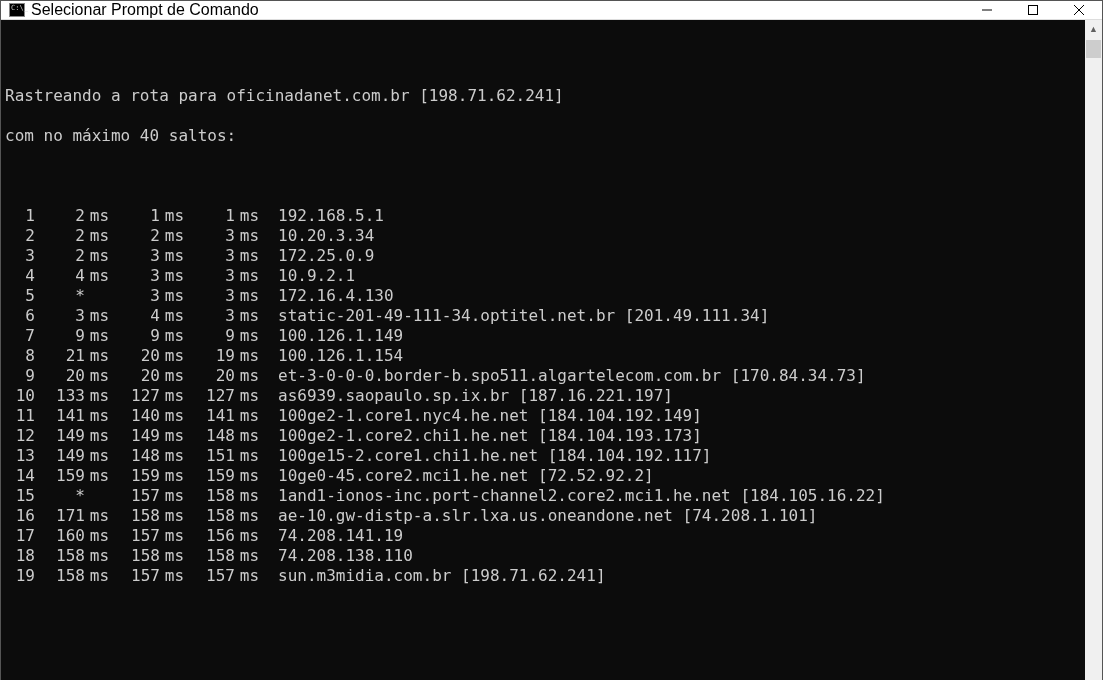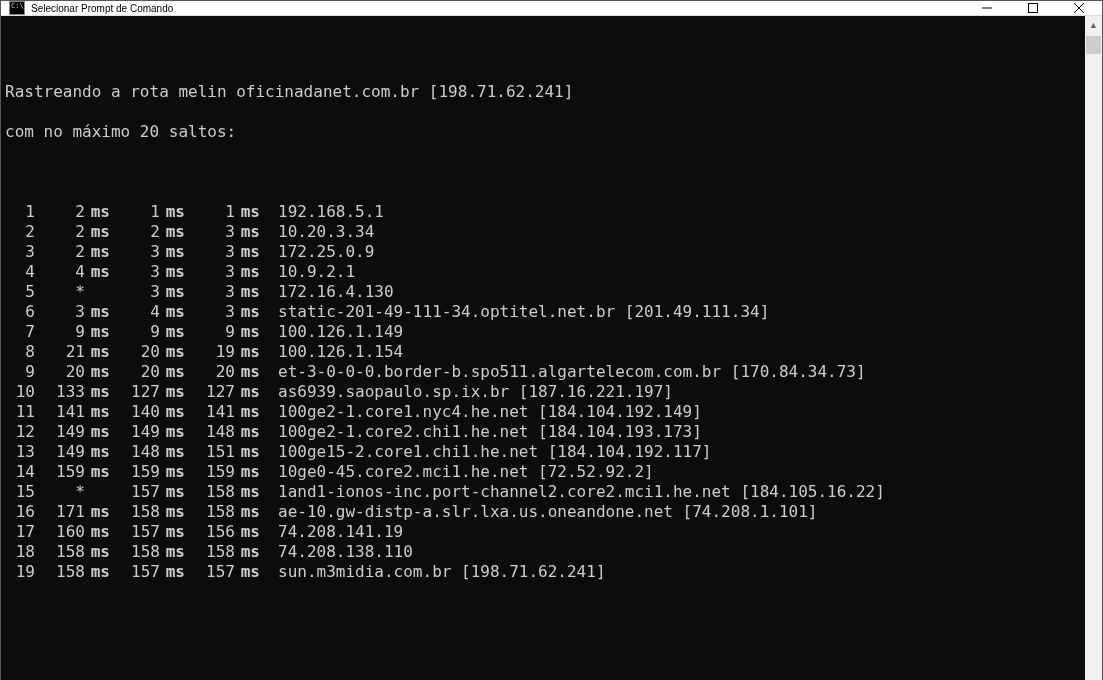--- a/index.html
+++ b/index.html
@@ -1,37 +1,37 @@
 <!DOCTYPE html>
 <html><head>
 <meta charset="utf-8">
 <style>
   * { margin: 0; padding: 0; box-sizing: border-box; }
   html, body { width: 1103px; height: 680px; font-family: "Segoe UI", Tahoma, sans-serif; background: #fff; overflow: hidden; }
   .window { width: 1103px; height: 680px; border: 1px solid #555; display: flex; flex-direction: column; background: #fff; }
   .titlebar { height: 30px; background: #fff; display: flex; align-items: center; border-bottom: 1px solid #ddd; }
   .titlebar .cmd-icon { width: 16px; height: 14px; margin-left: 8px; margin-right: 6px; background: #000; border: 1px solid #888; position: relative; }
   .titlebar .cmd-icon::before { content: "C:\\_"; color: #c0c0c0; font-size: 7px; position: absolute; top: 1px; left: 1px; font-family: Consolas, monospace; line-height: 7px; }
-  .titlebar .title { font-size: 10px; color: #000; flex: 1; }
+  .titlebar .title { font-size: 16px; color: #000; flex: 1; }
   .titlebar .controls { display: flex; height: 100%; }
   .titlebar .ctrl { width: 46px; display: flex; align-items: center; justify-content: center; color: #000; font-size: 13px; }
   .titlebar .ctrl.close { width: 46px; }
   .titlebar .ctrl svg { width: 10px; height: 10px; stroke: #000; fill: none; }
   .titlebar .ctrl.close svg { width: 10px; height: 10px; }
   .body-area { flex: 1; display: flex; background: #000; }
   .terminal { flex: 1; background: #0c0c0c; color: #cccccc; font-family: Consolas, "Lucida Console", monospace; font-size: 16px; line-height: 20px; padding: 6px 4px 4px 4px; white-space: pre; overflow: hidden; position: relative; }
   .scrollbar { width: 17px; background: #f0f0f0; position: relative; }
   .scroll-thumb { position: absolute; top: 20px; left: 1px; width: 15px; height: 18px; background: #cdcdcd; }
   .scroll-arrow { position: absolute; left: 0; width: 17px; height: 17px; display: flex; align-items: center; justify-content: center; color: #606060; font-size: 9px; }
   .scroll-arrow.up { top: 0; }
   .hop-row { display: flex; }
   .col-num { width: 30px; text-align: right; }
   .col-t { width: 75px; text-align: right; }
   .col-t .num { display: inline-block; min-width: 40px; text-align: right; }
-  .col-t .unit { display: inline-block; width: 25px; text-align: right; padding-left: 4px; font-weight: bold; }
+  .col-t .unit { display: inline-block; width: 25px; text-align: center; padding-left: 4px; }
   .col-host { padding-left: 18px; }
 </style>
 </head>
 <body>
 
 <div class="window">
   <div class="titlebar">
     <div class="cmd-icon"></div>
     <div class="title">Selecionar Prompt de Comando</div>
     <div class="controls">
@@ -50,22 +50,22 @@
             <line x1="0" y1="0" x2="10" y2="10" stroke-width="1"></line>
             <line x1="10" y1="0" x2="0" y2="10" stroke-width="1"></line>
           </svg>
       </div>
     </div>
   </div>
 
   <div class="body-area">
     <div class="terminal">
 <div> </div>
-<div>Rastreando a rota melin oficinadanet.com.br [198.71.62.241]</div>
-<div>com no máximo 20 saltos:</div>
+<div>Rastreando a rota para oficinadanet.com.br [198.71.62.241]</div>
+<div>com no máximo 40 saltos:</div>
 <div> </div>
 <div id="hops-container"><div class="hop-row"><span class="col-num">1</span><span class="col-t"><span class="num">2</span><span class="unit">ms</span></span><span class="col-t"><span class="num">1</span><span class="unit">ms</span></span><span class="col-t"><span class="num">1</span><span class="unit">ms</span></span><span class="col-host">192.168.5.1</span></div><div class="hop-row"><span class="col-num">2</span><span class="col-t"><span class="num">2</span><span class="unit">ms</span></span><span class="col-t"><span class="num">2</span><span class="unit">ms</span></span><span class="col-t"><span class="num">3</span><span class="unit">ms</span></span><span class="col-host">10.20.3.34</span></div><div class="hop-row"><span class="col-num">3</span><span class="col-t"><span class="num">2</span><span class="unit">ms</span></span><span class="col-t"><span class="num">3</span><span class="unit">ms</span></span><span class="col-t"><span class="num">3</span><span class="unit">ms</span></span><span class="col-host">172.25.0.9</span></div><div class="hop-row"><span class="col-num">4</span><span class="col-t"><span class="num">4</span><span class="unit">ms</span></span><span class="col-t"><span class="num">3</span><span class="unit">ms</span></span><span class="col-t"><span class="num">3</span><span class="unit">ms</span></span><span class="col-host">10.9.2.1</span></div><div class="hop-row"><span class="col-num">5</span><span class="col-t"><span class="num">*</span><span class="unit"></span></span><span class="col-t"><span class="num">3</span><span class="unit">ms</span></span><span class="col-t"><span class="num">3</span><span class="unit">ms</span></span><span class="col-host">172.16.4.130</span></div><div class="hop-row"><span class="col-num">6</span><span class="col-t"><span class="num">3</span><span class="unit">ms</span></span><span class="col-t"><span class="num">4</span><span class="unit">ms</span></span><span class="col-t"><span class="num">3</span><span class="unit">ms</span></span><span class="col-host">static-201-49-111-34.optitel.net.br [201.49.111.34]</span></div><div class="hop-row"><span class="col-num">7</span><span class="col-t"><span class="num">9</span><span class="unit">ms</span></span><span class="col-t"><span class="num">9</span><span class="unit">ms</span></span><span class="col-t"><span class="num">9</span><span class="unit">ms</span></span><span class="col-host">100.126.1.149</span></div><div class="hop-row"><span class="col-num">8</span><span class="col-t"><span class="num">21</span><span class="unit">ms</span></span><span class="col-t"><span class="num">20</span><span class="unit">ms</span></span><span class="col-t"><span class="num">19</span><span class="unit">ms</span></span><span class="col-host">100.126.1.154</span></div><div class="hop-row"><span class="col-num">9</span><span class="col-t"><span class="num">20</span><span class="unit">ms</span></span><span class="col-t"><span class="num">20</span><span class="unit">ms</span></span><span class="col-t"><span class="num">20</span><span class="unit">ms</span></span><span class="col-host">et-3-0-0-0.border-b.spo511.algartelecom.com.br [170.84.34.73]</span></div><div class="hop-row"><span class="col-num">10</span><span class="col-t"><span class="num">133</span><span class="unit">ms</span></span><span class="col-t"><span class="num">127</span><span class="unit">ms</span></span><span class="col-t"><span class="num">127</span><span class="unit">ms</span></span><span class="col-host">as6939.saopaulo.sp.ix.br [187.16.221.197]</span></div><div class="hop-row"><span class="col-num">11</span><span class="col-t"><span class="num">141</span><span class="unit">ms</span></span><span class="col-t"><span class="num">140</span><span class="unit">ms</span></span><span class="col-t"><span class="num">141</span><span class="unit">ms</span></span><span class="col-host">100ge2-1.core1.nyc4.he.net [184.104.192.149]</span></div><div class="hop-row"><span class="col-num">12</span><span class="col-t"><span class="num">149</span><span class="unit">ms</span></span><span class="col-t"><span class="num">149</span><span class="unit">ms</span></span><span class="col-t"><span class="num">148</span><span class="unit">ms</span></span><span class="col-host">100ge2-1.core2.chi1.he.net [184.104.193.173]</span></div><div class="hop-row"><span class="col-num">13</span><span class="col-t"><span class="num">149</span><span class="unit">ms</span></span><span class="col-t"><span class="num">148</span><span class="unit">ms</span></span><span class="col-t"><span class="num">151</span><span class="unit">ms</span></span><span class="col-host">100ge15-2.core1.chi1.he.net [184.104.192.117]</span></div><div class="hop-row"><span class="col-num">14</span><span class="col-t"><span class="num">159</span><span class="unit">ms</span></span><span class="col-t"><span class="num">159</span><span class="unit">ms</span></span><span class="col-t"><span class="num">159</span><span class="unit">ms</span></span><span class="col-host">10ge0-45.core2.mci1.he.net [72.52.92.2]</span></div><div class="hop-row"><span class="col-num">15</span><span class="col-t"><span class="num">*</span><span class="unit"></span></span><span class="col-t"><span class="num">157</span><span class="unit">ms</span></span><span class="col-t"><span class="num">158</span><span class="unit">ms</span></span><span class="col-host">1and1-ionos-inc.port-channel2.core2.mci1.he.net [184.105.16.22]</span></div><div class="hop-row"><span class="col-num">16</span><span class="col-t"><span class="num">171</span><span class="unit">ms</span></span><span class="col-t"><span class="num">158</span><span class="unit">ms</span></span><span class="col-t"><span class="num">158</span><span class="unit">ms</span></span><span class="col-host">ae-10.gw-distp-a.slr.lxa.us.oneandone.net [74.208.1.101]</span></div><div class="hop-row"><span class="col-num">17</span><span class="col-t"><span class="num">160</span><span class="unit">ms</span></span><span class="col-t"><span class="num">157</span><span class="unit">ms</span></span><span class="col-t"><span class="num">156</span><span class="unit">ms</span></span><span class="col-host">74.208.141.19</span></div><div class="hop-row"><span class="col-num">18</span><span class="col-t"><span class="num">158</span><span class="unit">ms</span></span><span class="col-t"><span class="num">158</span><span class="unit">ms</span></span><span class="col-t"><span class="num">158</span><span class="unit">ms</span></span><span class="col-host">74.208.138.110</span></div><div class="hop-row"><span class="col-num">19</span><span class="col-t"><span class="num">158</span><span class="unit">ms</span></span><span class="col-t"><span class="num">157</span><span class="unit">ms</span></span><span class="col-t"><span class="num">157</span><span class="unit">ms</span></span><span class="col-host">sun.m3midia.com.br [198.71.62.241]</span></div></div>
 <div> </div>
 
 
 
     </div>
     <div class="scrollbar">
       <div class="scroll-arrow up">▲</div>
       <div class="scroll-thumb"></div>

